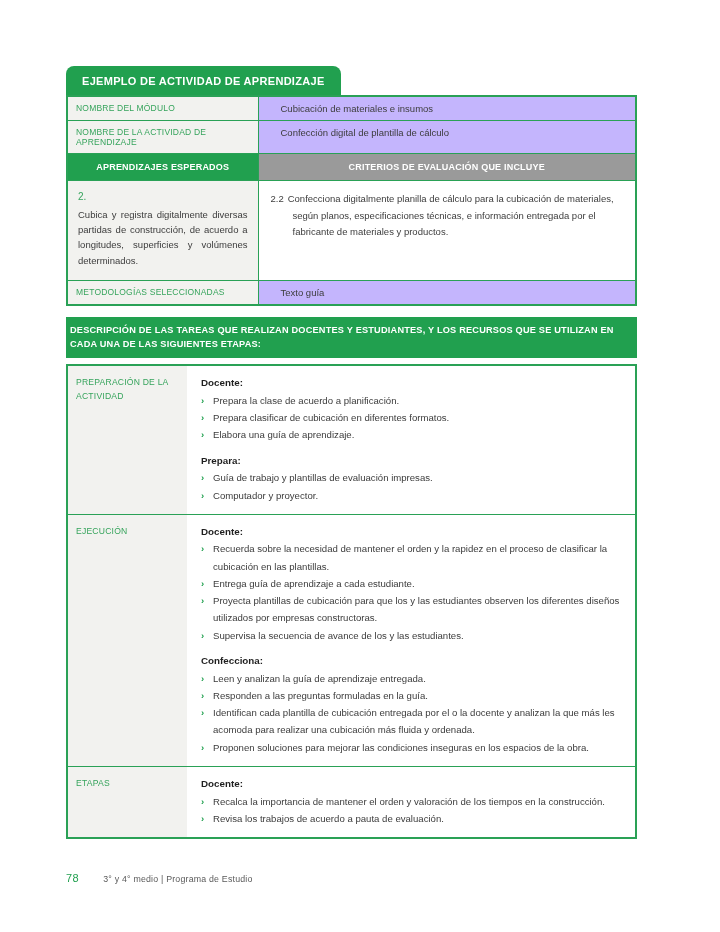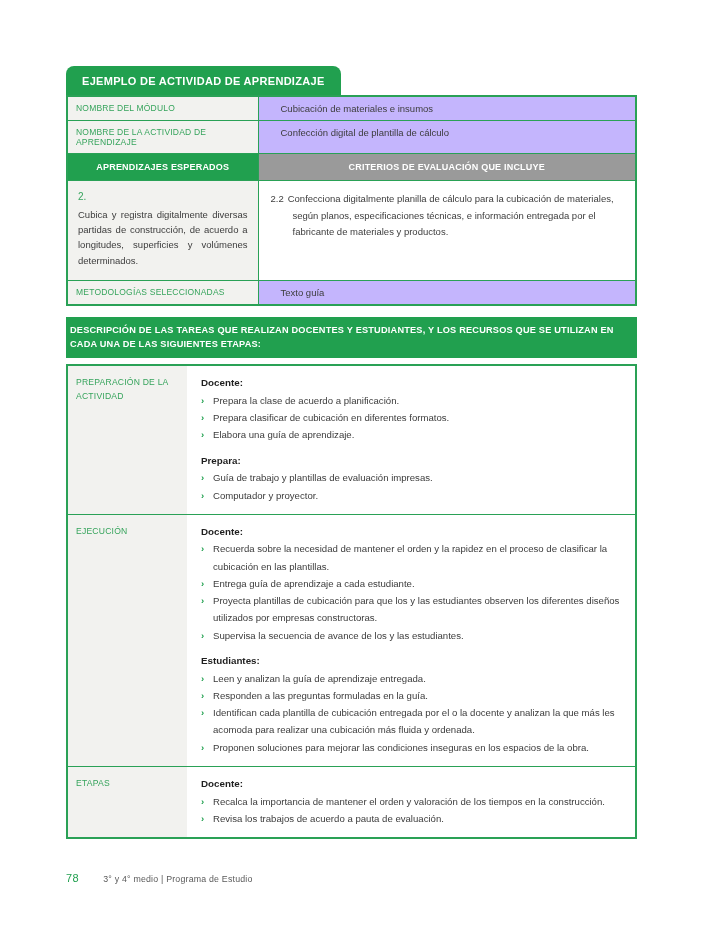--- a/index.html
+++ b/index.html
@@ -202,21 +202,21 @@
               <div class="bullet-item">
                 <span class="bullet">›</span>
                 <span class="bullet-text">Proyecta plantillas de cubicación para que los y las estudiantes observen los diferentes diseños utilizados por empresas constructoras.</span>
               </div>
               <div class="bullet-item">
                 <span class="bullet">›</span>
                 <span class="bullet-text">Supervisa la secuencia de avance de los y las estudiantes.</span>
               </div>
             </div>
             <div class="group">
-              <div class="group-heading">Estudiantes:</div>
+              <div class="group-heading">Confecciona:</div>
               <div class="bullet-item">
                 <span class="bullet">›</span>
                 <span class="bullet-text">Leen y analizan la guía de aprendizaje entregada.</span>
               </div>
               <div class="bullet-item">
                 <span class="bullet">›</span>
                 <span class="bullet-text">Responden a las preguntas formuladas en la guía.</span>
               </div>
               <div class="bullet-item">
                 <span class="bullet">›</span>

